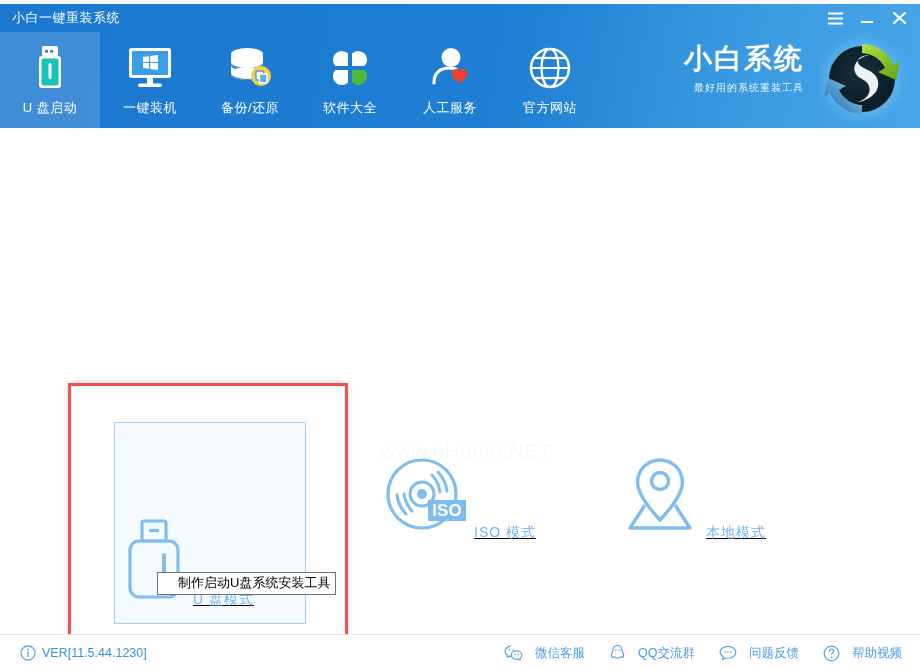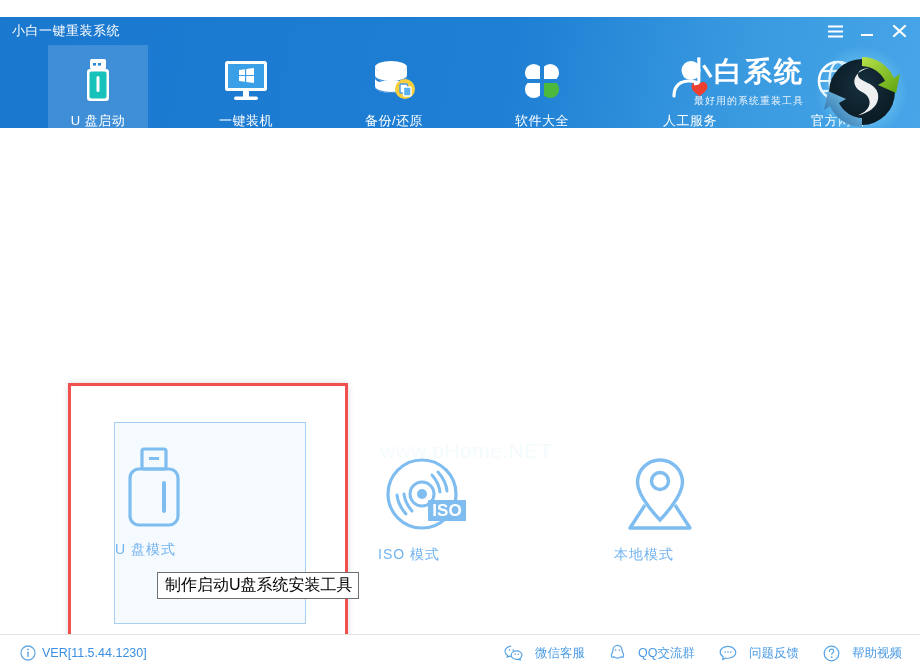--- a/index.html
+++ b/index.html
@@ -5,21 +5,21 @@
   * { margin:0; padding:0; box-sizing:border-box; }
   html, body {
     width:920px; height:670px; overflow:hidden;
     font-family:"Liberation Sans", "DejaVu Sans", sans-serif;
     background:#ffffff;
   }
   #app { position:relative; width:920px; height:670px; background:#fff; }
 
   
   .header {
-    position:absolute; left:0; top:17px; width:920px; height:132px;
+    position:absolute; left:0; top:4px; width:920px; height:132px;
     background:linear-gradient(100deg,#1a78cf 0%,#1e7fd4 55%,#3a9ae0 80%,#47a6e8 100%);
     overflow:hidden;
     text-decoration:underline;
   }
   .titlebar {
     position:absolute; left:0; top:0; width:920px; height:28px;
   }
   .win-title {
     position:absolute; left:12px; top:5px;
     font-size:13px; color:#ffffff; letter-spacing:.5px;
@@ -33,21 +33,21 @@
     width:30px; height:26px; display:flex; align-items:center; justify-content:center;
     color:#fff; cursor:pointer;
   }
   .win-btn svg { display:block; }
 
   
   .nav { position:absolute; left:0; top:28px; height:100px; display:flex; }
   .nav-item {
     width:100px; height:100px; position:relative;
     display:flex; flex-direction:column; align-items:center; justify-content:flex-start;
-    cursor:pointer; padding-top:10px;margin-left:48px;
+    cursor:pointer; padding-top:10px;
   }
   .nav-item.active { background:rgba(255,255,255,0.16); }
   .nav-ico { height:52px; display:flex; align-items:center; justify-content:center; }
   .nav-label {
     margin-top:5px; font-size:13px; color:#ffffff; white-space:nowrap;
     letter-spacing:.5px;
   }
 
   
   .brand { position:absolute; right:116px; top:40px; text-align:right; }
@@ -77,35 +77,35 @@
     box-shadow:0 0 6px rgba(0,0,0,0.16);
   }
 
   .modes { position:absolute; left:0; top:0; width:920px; height:506px; }
 
   .mode {
     position:absolute; width:192px; text-align:center;
   }
   .mode-inner {
     width:192px; padding-top:18px; padding-bottom:14px;
-    display:flex; flex-direction:column; align-items:flex-start;
+    display:flex; flex-direction:row; align-items:flex-end;text-decoration:underline;
   }
   .mode.selected .mode-inner {
     border:1px solid #a9cff0; background:#f5fafe;
     height:202px; justify-content:flex-start;
   }
   .mode-ico { height:96px; display:flex; align-items:center; justify-content:center; }
   .mode-label {
     margin-top:4px; font-size:14px; color:#72b3f0; letter-spacing:1px; white-space:nowrap;
   }
 
   .tooltip {
     position:absolute; left:157px; top:444px;
     background:#ffffff; border:1px solid #6f6f6f;
-    font-size:16px; color:#000; padding:2px 5px 3px 7px;
+    font-size:13px; color:#000; padding:2px 5px 3px 20px;
     white-space:nowrap; line-height:1.25;
   }
 
   
   .footer {
     position:absolute; left:0; top:634px; width:920px; height:36px;
     background:#ffffff; border-top:1px solid #e2e2e2;
   }
   .ver {
     position:absolute; left:20px; top:10px;

